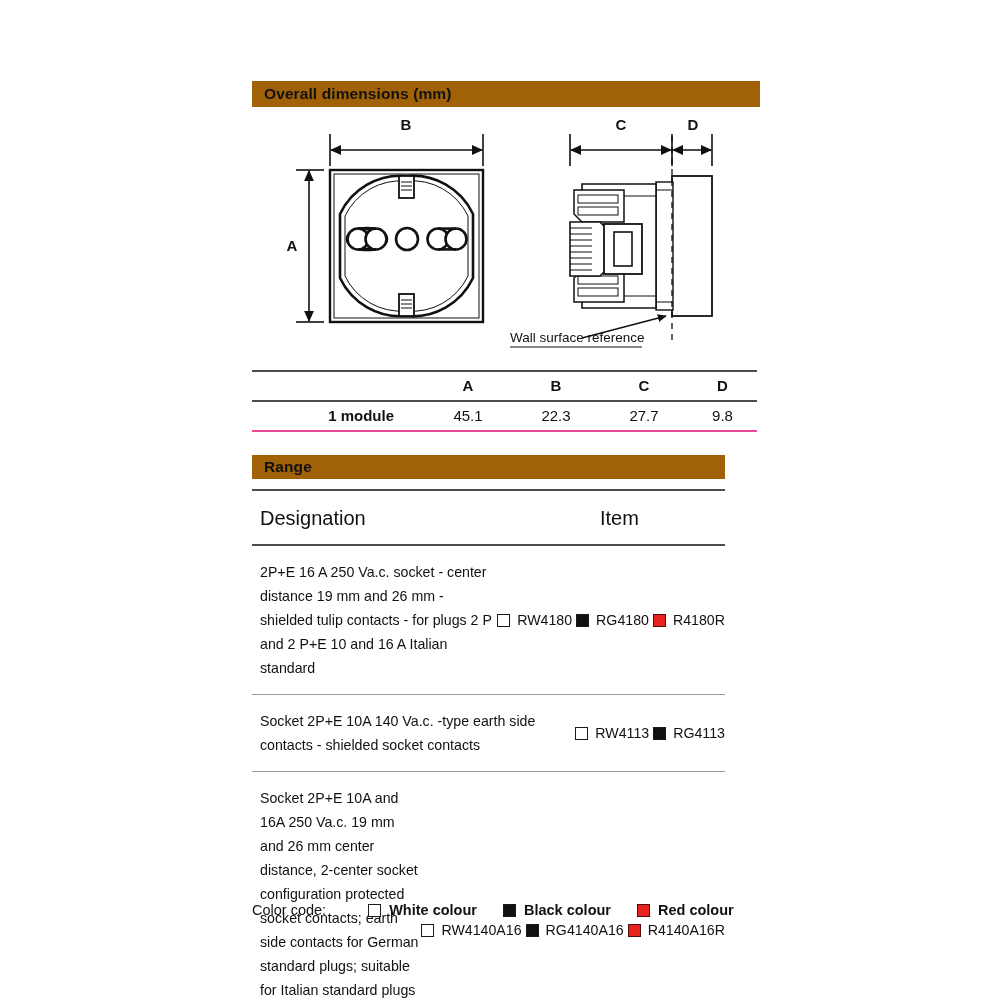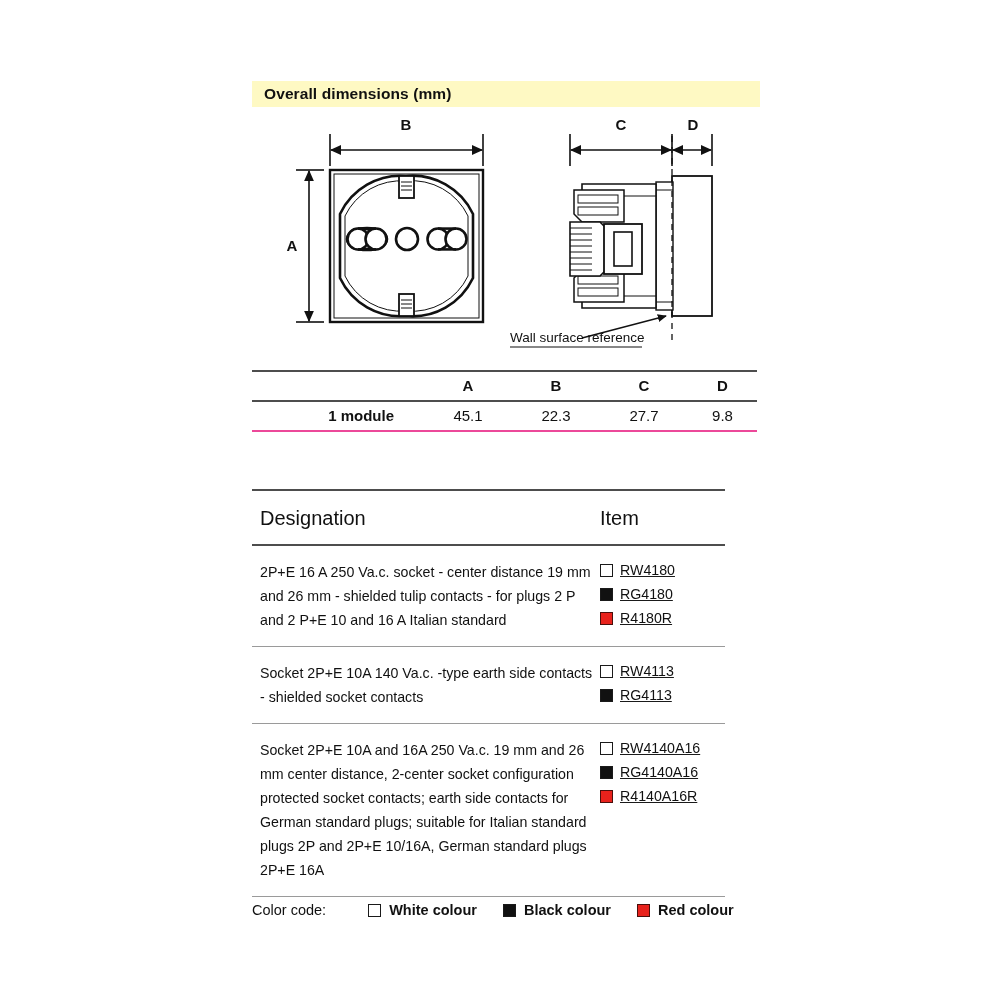--- a/index.html
+++ b/index.html
@@ -18,21 +18,21 @@
 
   .sheet {
     position: absolute;
     left: 0; top: 0;
     width: 1000px; height: 1000px;
   }
 
   
   .sec-bar {
     position: absolute;
-    background: #fef9c3;
+    background: #a16207;
     display: flex;
     align-items: center;
   }
   .sec-bar span {
     font-size: 15.5px;
     font-weight: bold;
     letter-spacing: .1px;
     padding-left: 12px;
     color: #111;
   }
@@ -95,23 +95,22 @@
     width: 348px;
     padding-left: 8px;
     box-sizing: border-box;
     font-size: 14.2px;
     line-height: 24px;
     color: #111;
   }
   .rt-row .items {
     flex: 1;
     display: flex;
-    flex-direction: column;
+    flex-direction: row;
     gap: 4px;
-    text-decoration: underline;
   }
   .item-line {
     display: flex;
     align-items: center;
     gap: 7px;
     font-size: 14.2px;
     line-height: 20px;
     color: #111;
   }
   .swatch {
@@ -298,20 +297,23 @@
           <td class="rowlabel">1 module</td>
           <td>45.1</td>
           <td>22.3</td>
           <td>27.7</td>
           <td>9.8</td>
         </tr>
       </tbody>
     </table>
   </div>
 
+  <div class="sec-bar" id="bar-range">
+    <span>Range</span>
+  </div>
 
   <div id="rangetable">
 
     <div class="rt-rule-top"></div>
 
     <div class="rt-head">
       <div class="c1"><span>Designation</span></div>
       <div class="c2"><span>Item</span></div>
     </div>
 

